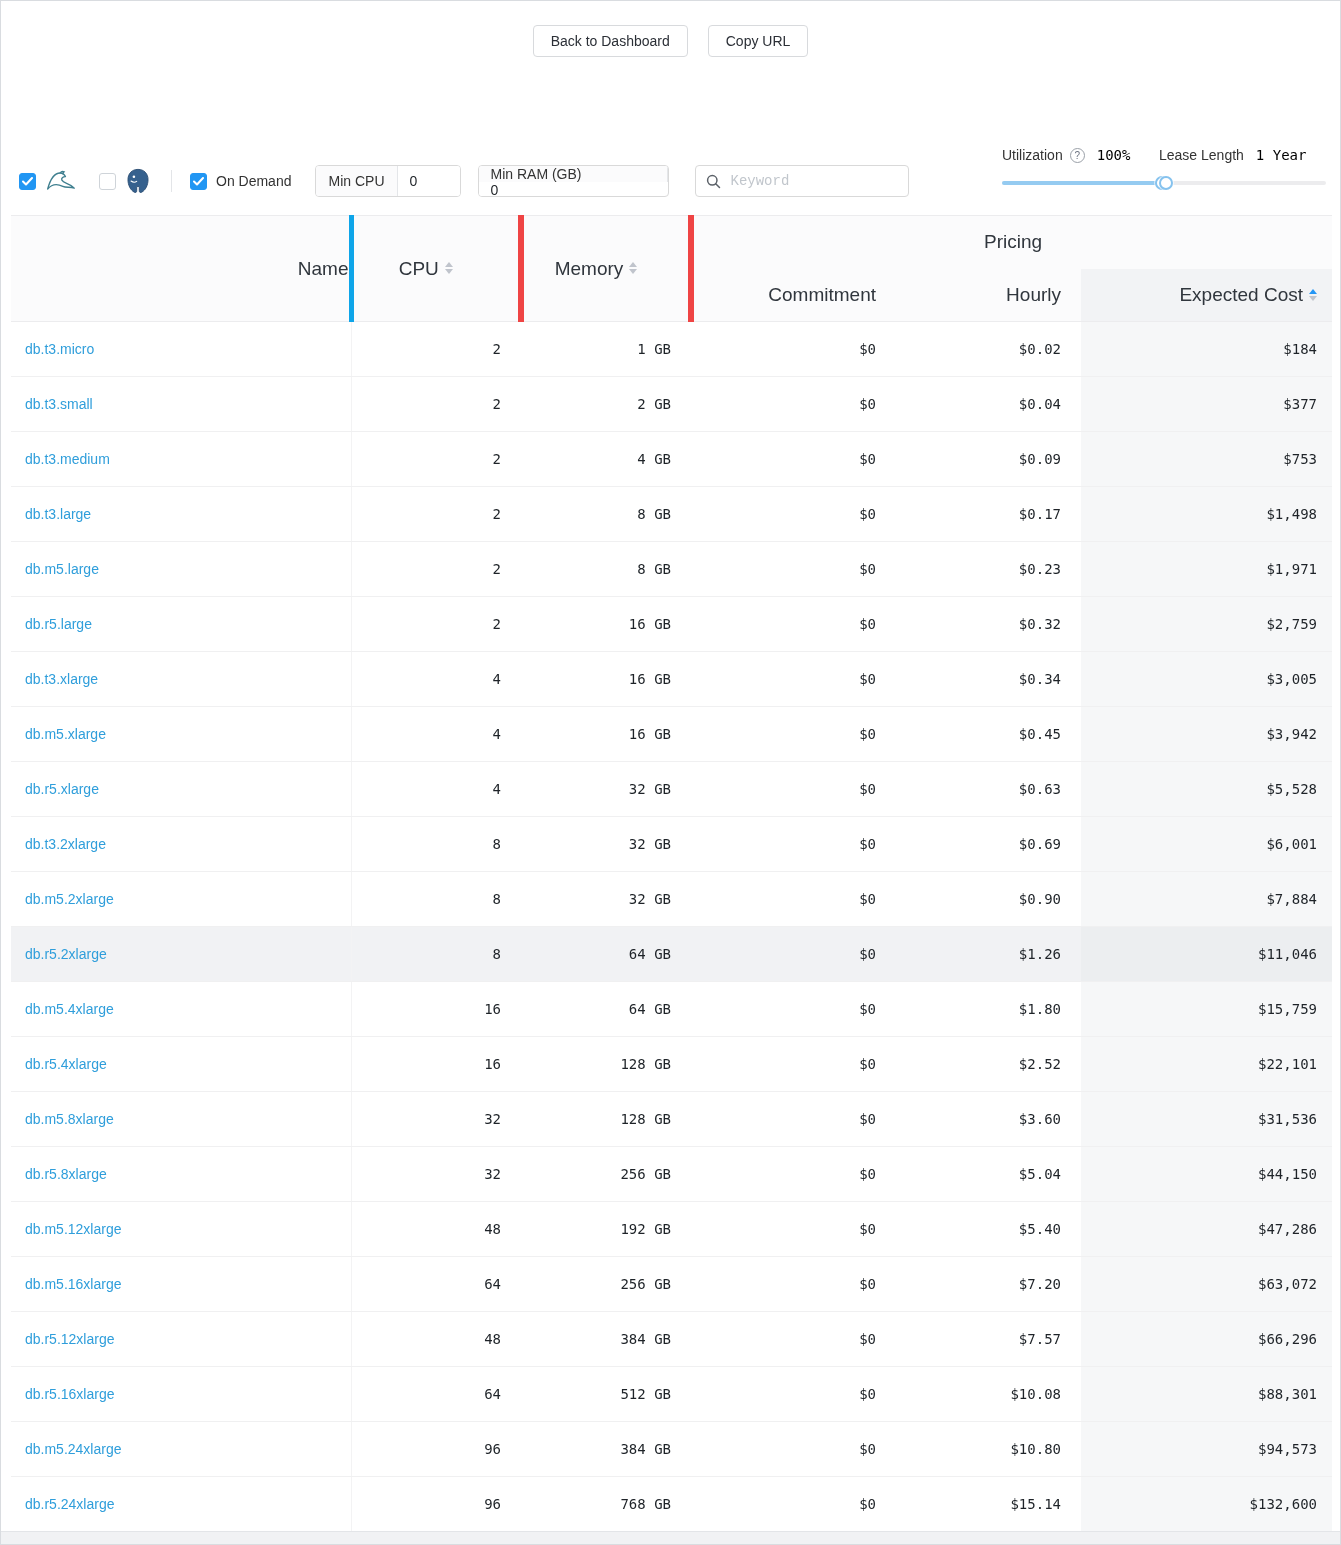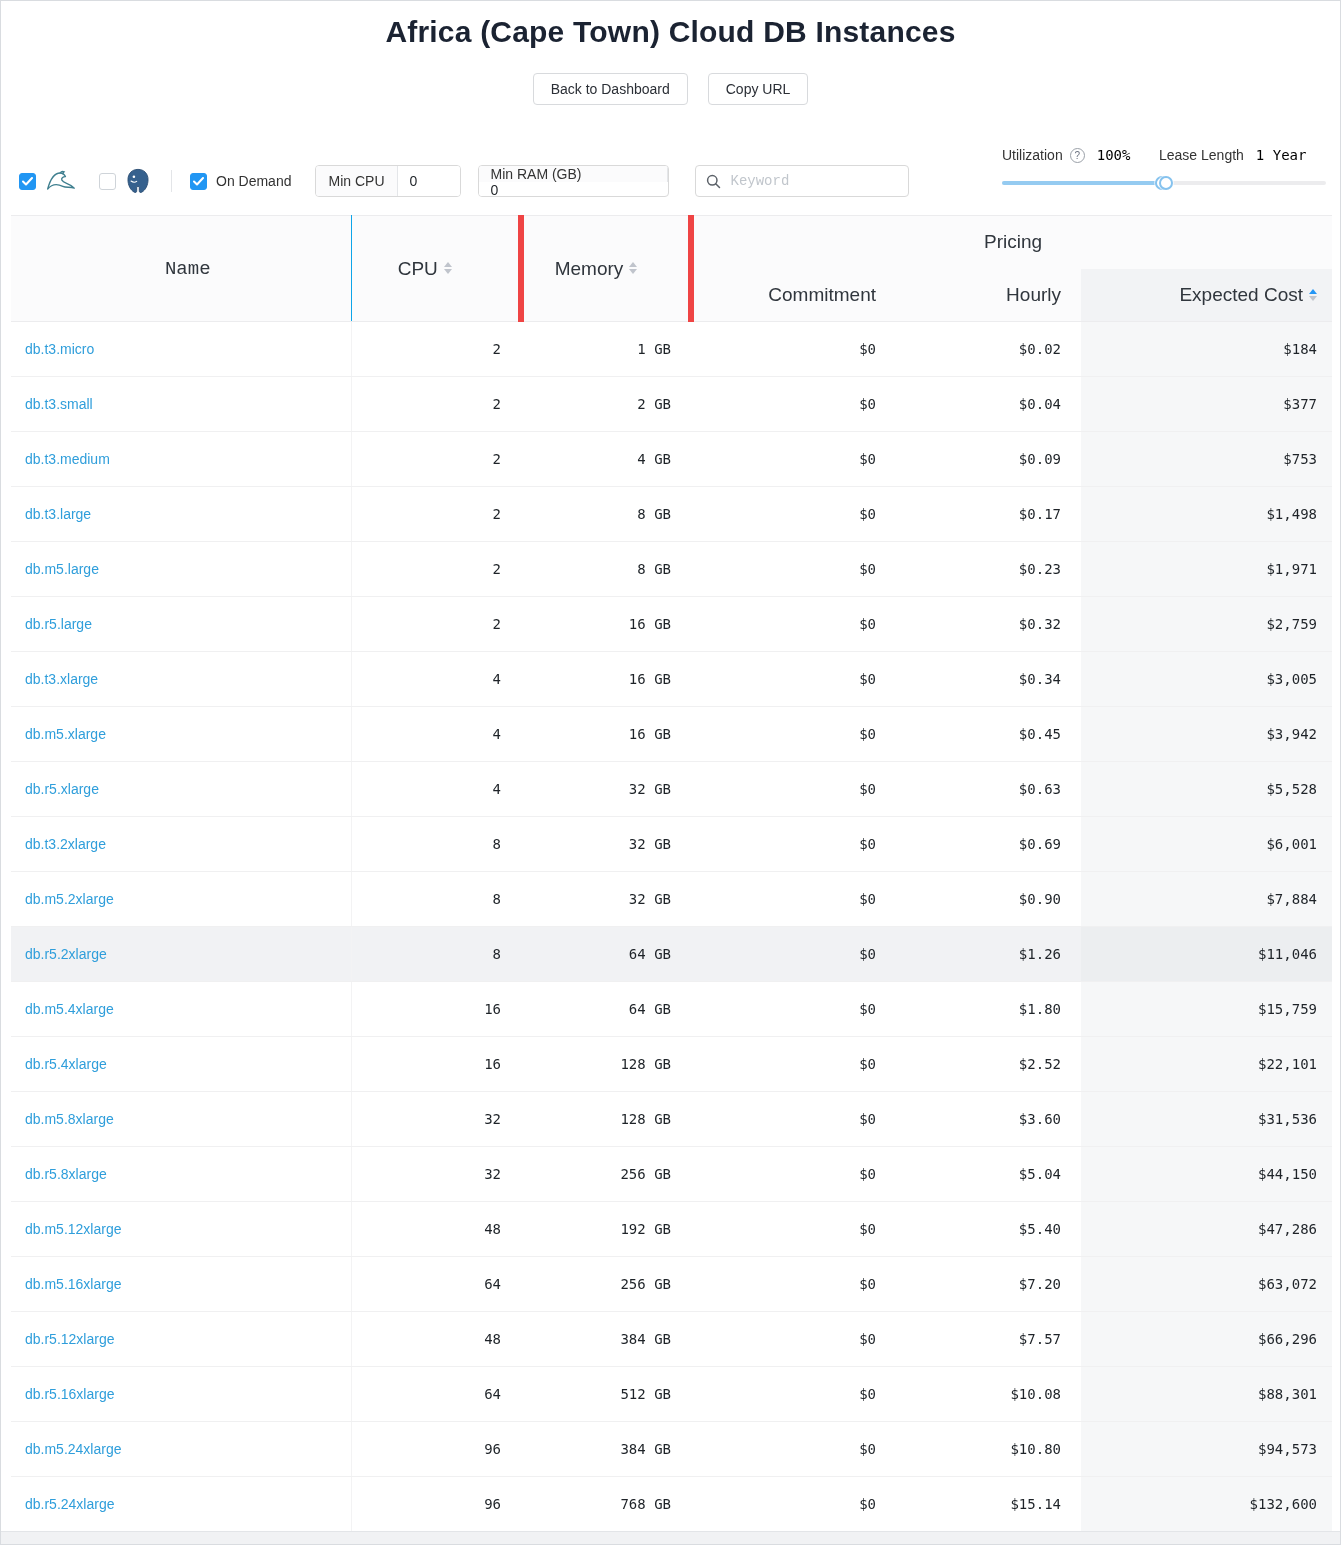--- a/index.html
+++ b/index.html
@@ -69,21 +69,21 @@
 
   
   .table-wrap{position:absolute;top:214px;left:10px;}
   table{border-collapse:collapse;table-layout:fixed;width:1321px;}
   thead tr{height:53px;}
   thead th{
     font-size:19px;font-weight:500;color:#30363d;background:#fbfbfc;
     padding:0;vertical-align:middle;
   }
   thead tr:first-child th{border-top:1px solid #ececee;}
-  th.h-name{text-align:center;padding-left:14px;border-right:1px solid #0ea5e9;font-family:Liberation Mono, monospace;}
+  th.h-name{text-align:right;padding-left:14px;border-right:5px solid #0ea5e9;}
   th.h-cpu,th.h-mem{padding-right:20px;border-right:6px solid #ef4444;cursor:pointer;}
   th.h-pricing{text-align:center;border-top:1px solid #ececee;font-weight:500;}
   th.h-sub{text-align:right;padding-right:20px;}
   th.h-exp{background:#f2f3f5;padding-right:15px;cursor:pointer;}
   thead .band-bottom{border-bottom:1px solid #ececee;}
 
   .sort{display:inline-flex;flex-direction:column;gap:2px;margin-left:6px;vertical-align:middle;position:relative;top:-1px;}
   .sort i{display:block;width:0;height:0;border-left:4px solid transparent;border-right:4px solid transparent;}
   .sort .up{border-bottom:5px solid #c0c4cc;}
   .sort .down{border-top:5px solid #c0c4cc;}
@@ -98,21 +98,20 @@
   tbody tr.hl td{background:#f1f2f4;}
   tbody tr.hl td.c-exp{background:#eceef0;}
 
   .footer-strip{position:absolute;left:0;right:0;bottom:0;height:13px;background:#f1f2f4;border-top:1px solid #e3e5e8;}
 </style>
 </head>
 <body>
 
 <div class="page">
 
-  <h1 class="title">Africa (Cape Town) Cloud DB Instances</h1>
 
   <div class="btn-row">
     <button class="btn">Back to Dashboard</button>
     <button class="btn">Copy URL</button>
   </div>
 
   <div class="filter-bar">
     <div class="fb-left">
       <span class="checkbox checked">
         <svg width="11" height="9" viewBox="0 0 11 9">

